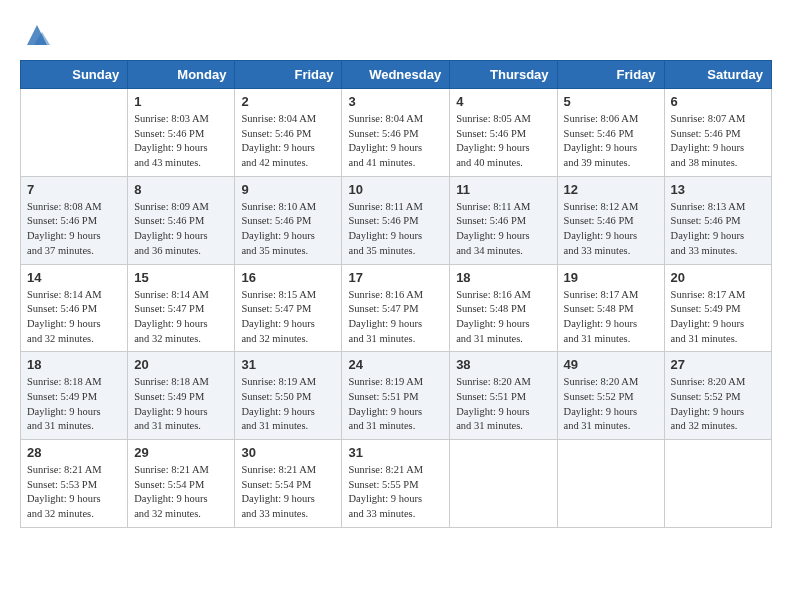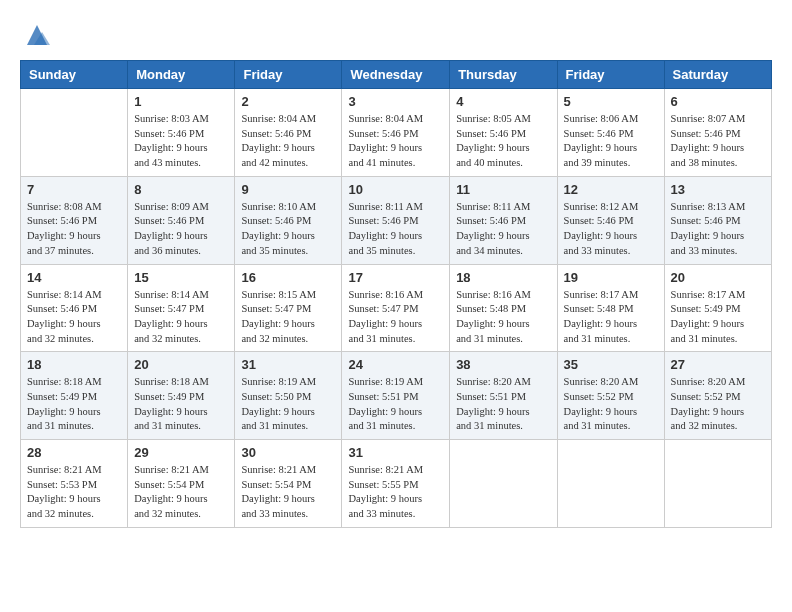--- a/index.html
+++ b/index.html
@@ -53,21 +53,21 @@
       color: #555;
     }
     .calendar {
       width: 100%;
       border-collapse: collapse;
       border: 1px solid #ccc;
     }
     .calendar th {
       background-color: #2a6db5;
       color: #fff;
-      text-align: left;
+      text-align: right;
       padding: 6px 8px;
       font-size: 13px;
       border: 1px solid #1a5a9a;
     }
     .calendar td {
       vertical-align: top;
       border: 1px solid #ccc;
       padding: 5px 6px;
       width: 108px;
       min-height: 80px;
@@ -231,21 +231,21 @@
         </td>
         <td>
           <span class="day-number">24</span>
           <div class="day-info">Sunrise: 8:19 AM<br>Sunset: 5:51 PM<br>Daylight: 9 hours<br>and 31 minutes.</div>
         </td>
         <td>
           <span class="day-number">38</span>
           <div class="day-info">Sunrise: 8:20 AM<br>Sunset: 5:51 PM<br>Daylight: 9 hours<br>and 31 minutes.</div>
         </td>
         <td>
-          <span class="day-number">35</span>
+          <span class="day-number">49</span>
           <div class="day-info">Sunrise: 8:20 AM<br>Sunset: 5:52 PM<br>Daylight: 9 hours<br>and 31 minutes.</div>
         </td>
         <td>
           <span class="day-number">27</span>
           <div class="day-info">Sunrise: 8:20 AM<br>Sunset: 5:52 PM<br>Daylight: 9 hours<br>and 32 minutes.</div>
         </td>
       </tr>
       <tr class="row-white">
         <td>
           <span class="day-number">28</span>

